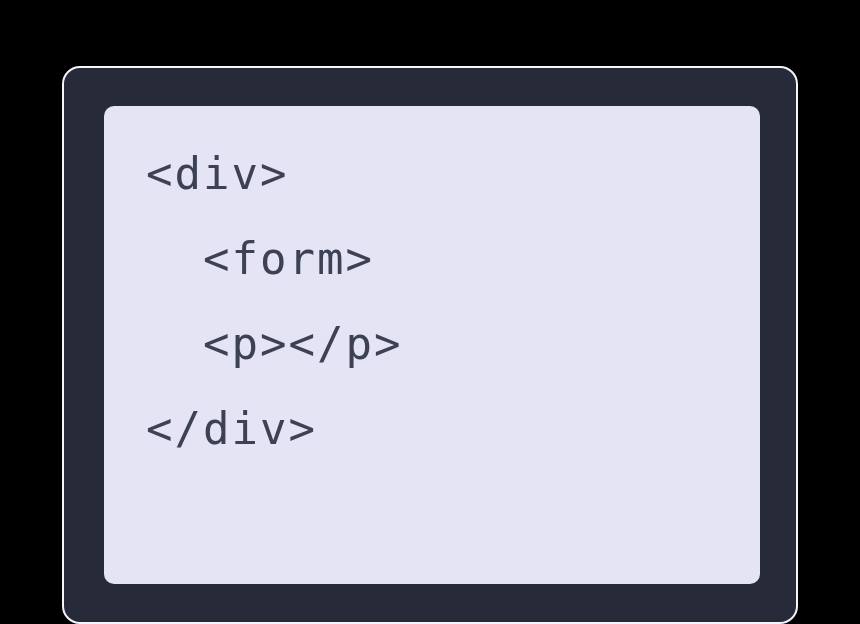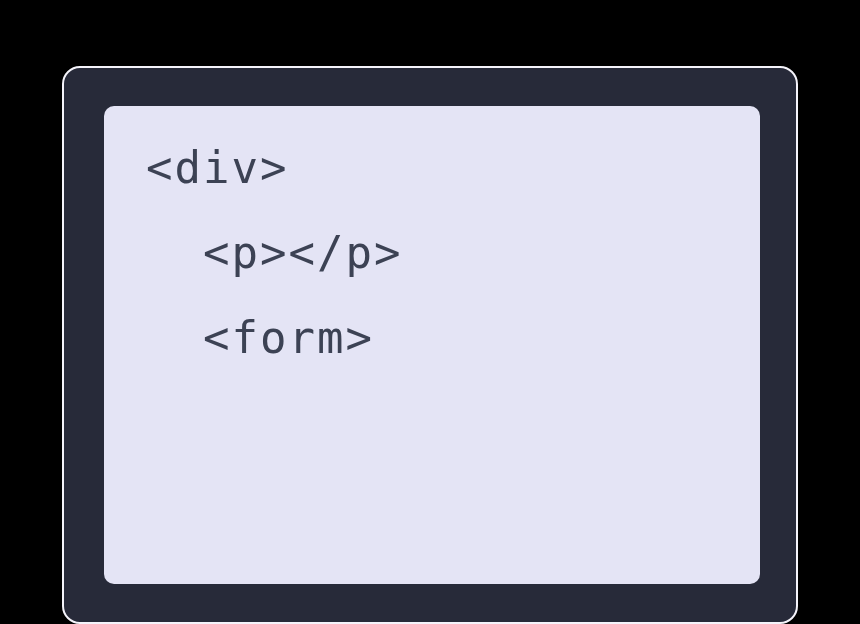--- a/index.html
+++ b/index.html
@@ -38,36 +38,36 @@
     width: 656px;
     height: 478px;
     box-sizing: border-box;
     background: #e4e4f5;
     border-radius: 10px;
     overflow: hidden;
   }
 
   .code-block {
     margin: 0;
-    padding: 19px 42px;
+    padding: 25px 42px;
     font-family: "DejaVu Sans Mono", monospace;
     font-size: 44px;
     line-height: 85px;
     letter-spacing: 2px;
     color: #3c4254;
     white-space: pre;
   }
 
   .code-line {
     display: block;
     white-space: pre;
   }
 </style>
 </head>
 <body>
 
 <div class="stage">
   <div class="code-card">
     <div class="code-panel">
-      <pre class="code-block"><span class="code-line">&lt;div&gt;</span><span class="code-line">  &lt;p&gt;&lt;/p&gt;</span><span class="code-line">  &lt;form&gt;</span></pre>
+      <pre class="code-block"><span class="code-line">&lt;div&gt;</span><span class="code-line">  &lt;form&gt;</span><span class="code-line">  &lt;p&gt;&lt;/p&gt;</span><span class="code-line">&lt;/div&gt;</span></pre>
     </div>
   </div>
 </div>
 
 </body></html>

